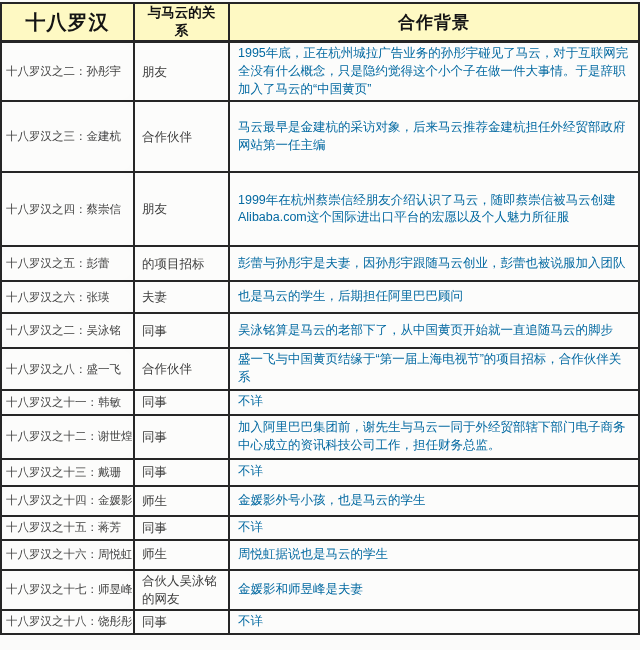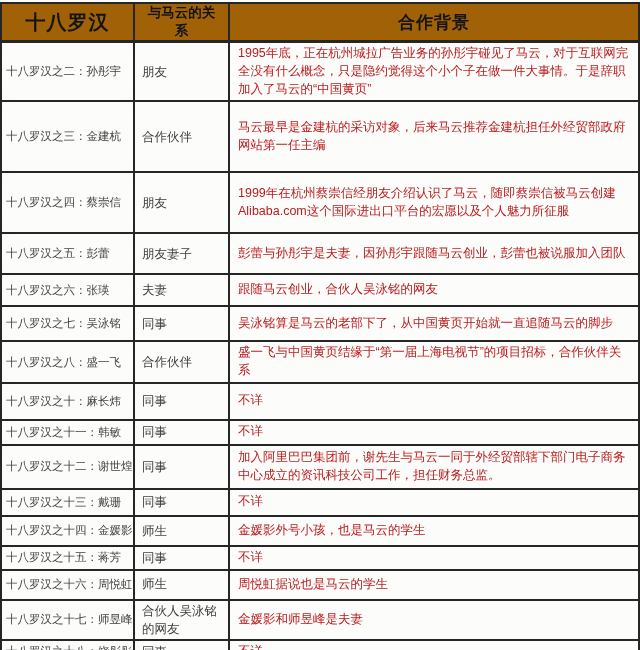--- a/index.html
+++ b/index.html
@@ -30,21 +30,21 @@
   col.c-rel  { width: 95px;  }
   col.c-bg   { width: 410px; }
 
   th, td {
     border: 2px solid #262626;
     margin: 0;
     overflow: hidden;
   }
   thead th {
     height: 24px;
-    background: #a16207;
+    background: #fef9c3;
     color: #141414;
     font-weight: bold;
     text-align: center;
     vertical-align: middle;
     padding: 0 12px;
     border-bottom-width: 3px;
   }
   th.h-name { font-size: 20px; letter-spacing: 1px; }
   th.h-rel  { font-size: 13.5px; }
   th.h-bg   { font-size: 17px; letter-spacing: 1px; }
@@ -65,21 +65,21 @@
     font-size: 12.5px;
     padding: 1px 4px 1px 7px;
     line-height: 1.45;
     color: #3e3e3e;
   }
   td.bg-cell {
     font-size: 12.5px;
     padding: 2px 6px 2px 8px;
     line-height: 1.42;
     text-align: left;
-    color: #b91c1c;
+    color: #0369a1;
     word-break: break-word;
   }
 </style>
 </head>
 <body>
 
 <div class="page">
   <table class="arhat-table">
     <colgroup>
       <col class="c-name">
@@ -97,49 +97,44 @@
       <tr style="height:52px;">
         <td class="name-cell">十八罗汉之二：孙彤宇</td>
         <td class="rel-cell">朋友</td>
         <td class="bg-cell">1995年底，正在杭州城拉广告业务的孙彤宇碰见了马云，对于互联网完全没有什么概念，只是隐约觉得这个小个子在做一件大事情。于是辞职加入了马云的“中国黄页”</td>
       </tr>
       <tr style="height:71px;">
         <td class="name-cell">十八罗汉之三：金建杭</td>
         <td class="rel-cell">合作伙伴</td>
         <td class="bg-cell">马云最早是金建杭的采访对象，后来马云推荐金建杭担任外经贸部政府网站第一任主编</td>
       </tr>
-      <tr style="height:61px;">
+      <tr style="height:74px;">
         <td class="name-cell">十八罗汉之四：蔡崇信</td>
         <td class="rel-cell">朋友</td>
         <td class="bg-cell">1999年在杭州蔡崇信经朋友介绍认识了马云，随即蔡崇信被马云创建Alibaba.com这个国际进出口平台的宏愿以及个人魅力所征服</td>
       </tr>
-      <tr style="height:41px;">
+      <tr style="height:35px;">
         <td class="name-cell">十八罗汉之五：彭蕾</td>
-        <td class="rel-cell">朋友妻子</td>
+        <td class="rel-cell">的项目招标</td>
         <td class="bg-cell">彭蕾与孙彤宇是夫妻，因孙彤宇跟随马云创业，彭蕾也被说服加入团队</td>
       </tr>
       <tr style="height:32px;">
         <td class="name-cell">十八罗汉之六：张瑛</td>
         <td class="rel-cell">夫妻</td>
-        <td class="bg-cell">跟随马云创业，合伙人吴泳铭的网友</td>
+        <td class="bg-cell">也是马云的学生，后期担任阿里巴巴顾问</td>
       </tr>
       <tr style="height:35px;">
-        <td class="name-cell">十八罗汉之七：吴泳铭</td>
+        <td class="name-cell">十八罗汉之二：吴泳铭</td>
         <td class="rel-cell">同事</td>
         <td class="bg-cell">吴泳铭算是马云的老部下了，从中国黄页开始就一直追随马云的脚步</td>
       </tr>
       <tr style="height:36px;">
         <td class="name-cell">十八罗汉之八：盛一飞</td>
         <td class="rel-cell">合作伙伴</td>
         <td class="bg-cell">盛一飞与中国黄页结缘于“第一届上海电视节”的项目招标，合作伙伴关系</td>
-      </tr>
-      <tr style="height:37px;">
-        <td class="name-cell">十八罗汉之十：麻长炜</td>
-        <td class="rel-cell">同事</td>
-        <td class="bg-cell">不详</td>
       </tr>
       <tr style="height:25px;">
         <td class="name-cell">十八罗汉之十一：韩敏</td>
         <td class="rel-cell">同事</td>
         <td class="bg-cell">不详</td>
       </tr>
       <tr style="height:44px;">
         <td class="name-cell">十八罗汉之十二：谢世煌</td>
         <td class="rel-cell">同事</td>
         <td class="bg-cell">加入阿里巴巴集团前，谢先生与马云一同于外经贸部辖下部门电子商务中心成立的资讯科技公司工作，担任财务总监。</td>

